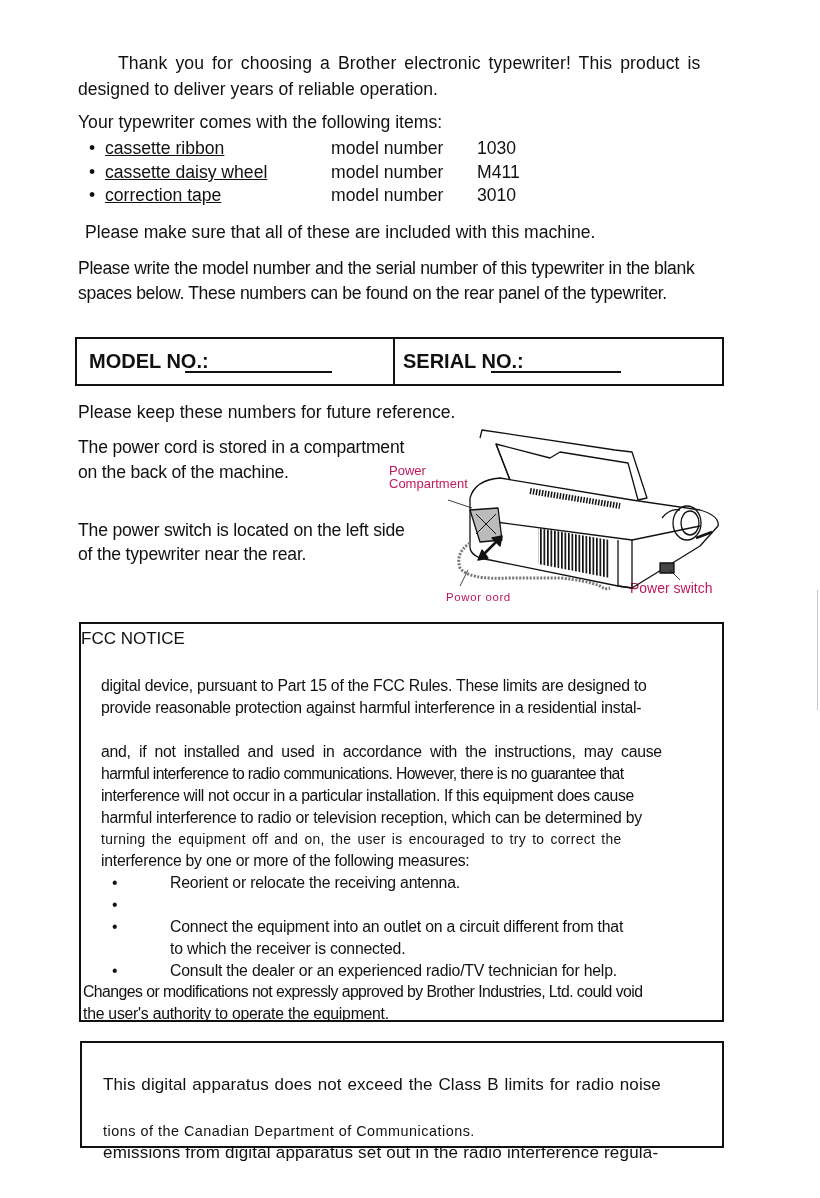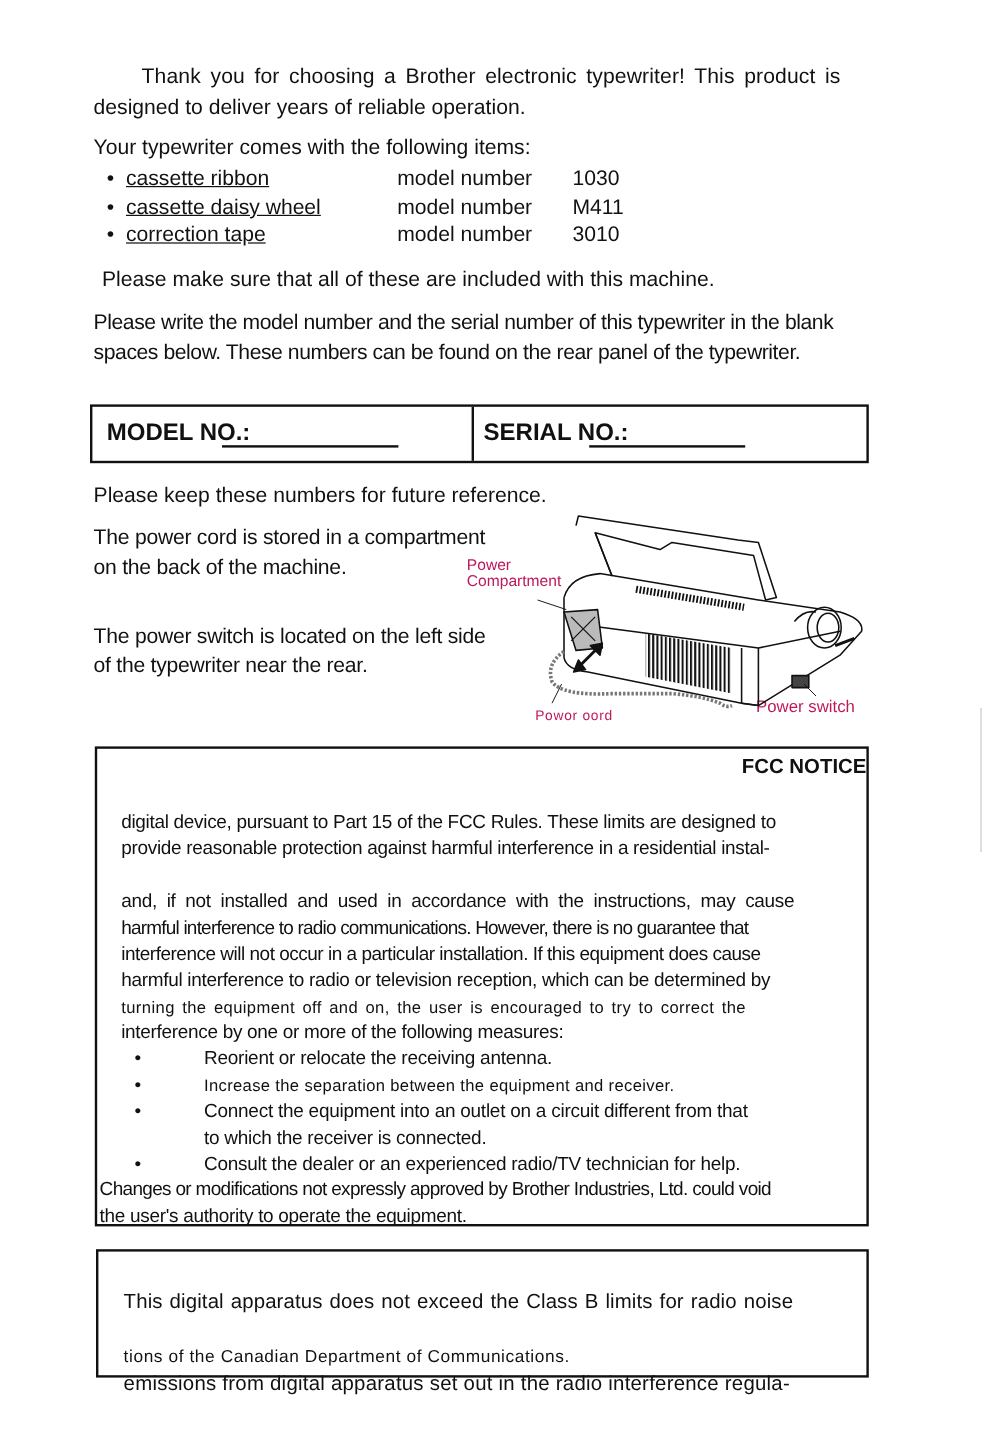--- a/index.html
+++ b/index.html
@@ -35,21 +35,21 @@
     .switch2 { left: 78px; top: 541px; letter-spacing: -0.2px; }
     .fig-label { font-size: 13px; line-height: 13px; color: #be185d; }
     .figure { position: absolute; left: 400px; top: 428px; width: 330px; height: 180px; }
 
     .notice {
       position: absolute; border: 2px solid #111; box-sizing: border-box;
       font-size: 15.8px; line-height: 21.6px;
     }
     .fcc { left: 79px; top: 622px; width: 645px; height: 400px; }
     .doc { left: 80px; top: 1041px; width: 644px; height: 107px; }
-    .notice-title { position: absolute; left: 0; right: 0; text-align: right; font-weight: bold; font-size: 17px; }
+    .notice-title { position: absolute; left: 0; right: 0; text-align: left; font-weight: normal; font-size: 17px; }
     .nline { position: absolute; white-space: nowrap; }
     .fcc .nline { left: 20px; letter-spacing: -0.25px; }
     .fcc .small { font-size: 13.8px; letter-spacing: 0.35px; }
     .measure { position: absolute; white-space: nowrap; }
     .measure .b { position: absolute; left: 0; }
     .measure .t { position: absolute; left: 58px; letter-spacing: -0.2px; }
     .doc .nline { left: 21px; font-size: 17px; letter-spacing: 0.1px; }
     .doc .small { font-size: 14.4px; letter-spacing: 0.5px; }
     .scan-line { position: absolute; left: 817px; top: 590px; width: 1px; height: 120px; background: #c8c8c8; }
   </style>
@@ -162,21 +162,20 @@
   <div class="nline" style="top:183px;">harmful interference to radio or television reception, which can be determined by</div>
   <div class="nline small" style="top:205px; word-spacing:2px;">turning the equipment off and on, the user is encouraged to try to correct the</div>
   <div class="nline" style="top:226px;">interference by one or more of the following measures:</div>
 
   <div class="measure" style="left:31px; top:248px; width:580px; height:22px;">
     <span class="b">•</span>
     <span class="t">Reorient or relocate the receiving antenna.</span>
   </div>
   <div class="measure" style="left:31px; top:270px; width:580px; height:22px;">
     <span class="b">•</span>
-    <span class="t" style="font-size:13.8px; letter-spacing:0.3px;">Increase the separation between the equipment and receiver.</span>
   </div>
   <div class="measure" style="left:31px; top:292px; width:580px; height:44px;">
     <span class="b">•</span>
     <span class="t">Connect the equipment into an outlet on a circuit different from that</span>
     <span class="t" style="top:22px;">to which the receiver is connected.</span>
   </div>
   <div class="measure" style="left:31px; top:336px; width:580px; height:22px;">
     <span class="b">•</span>
     <span class="t">Consult the dealer or an experienced radio/TV technician for help.</span>
   </div>

